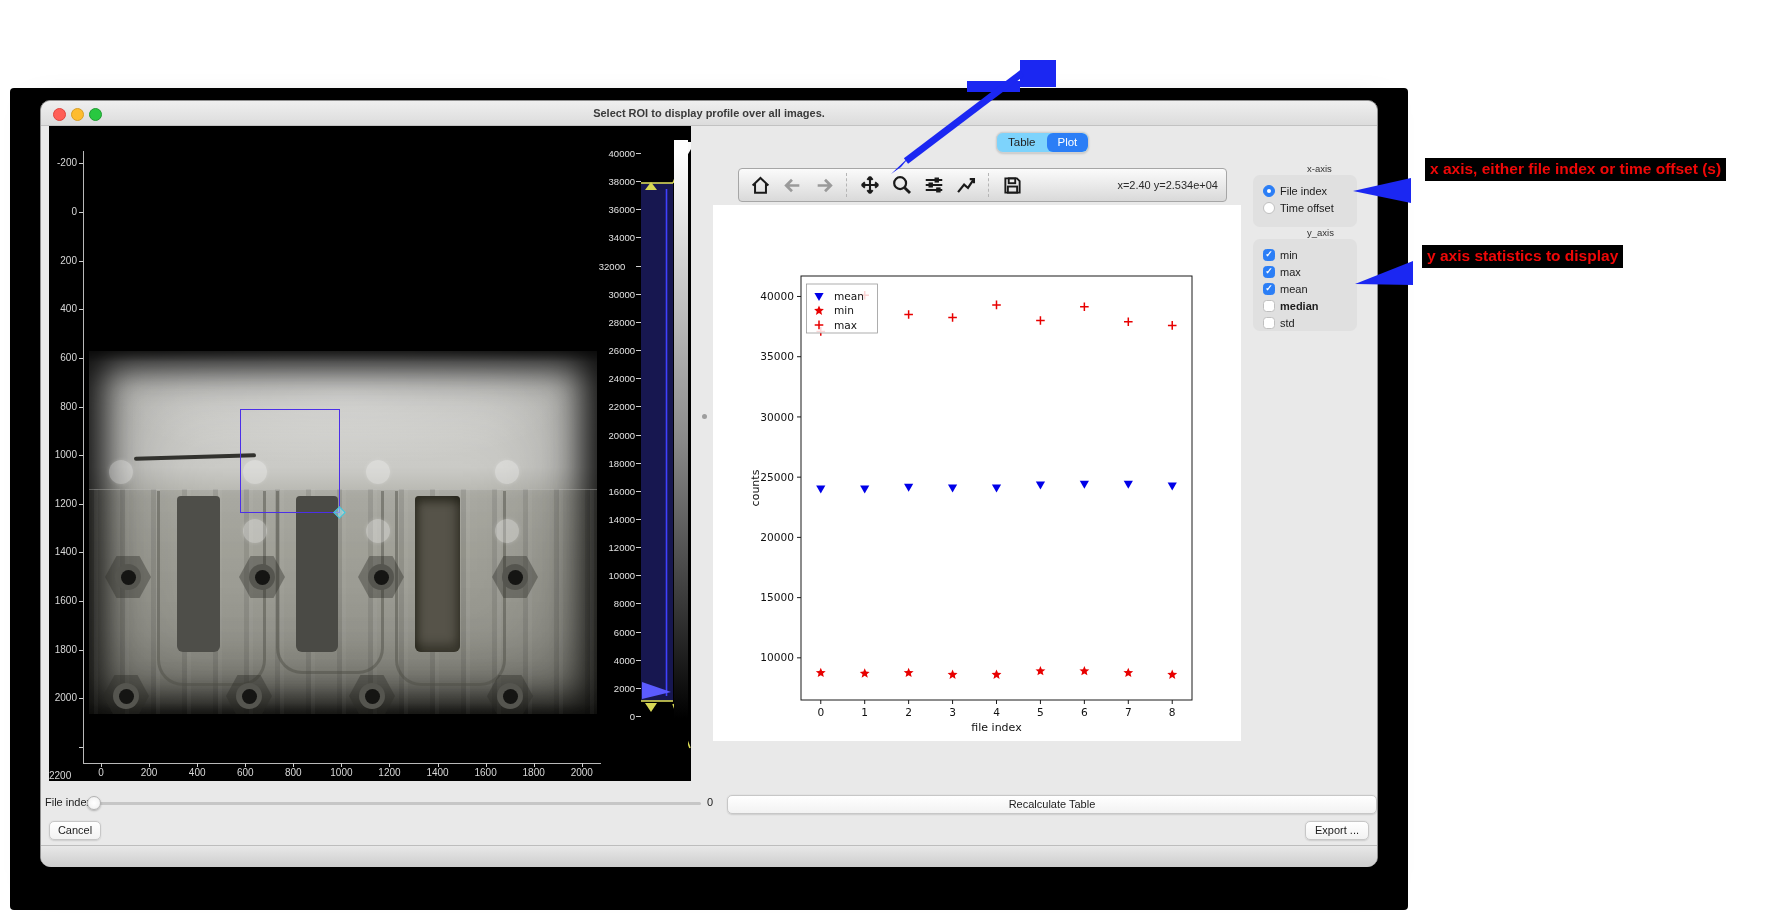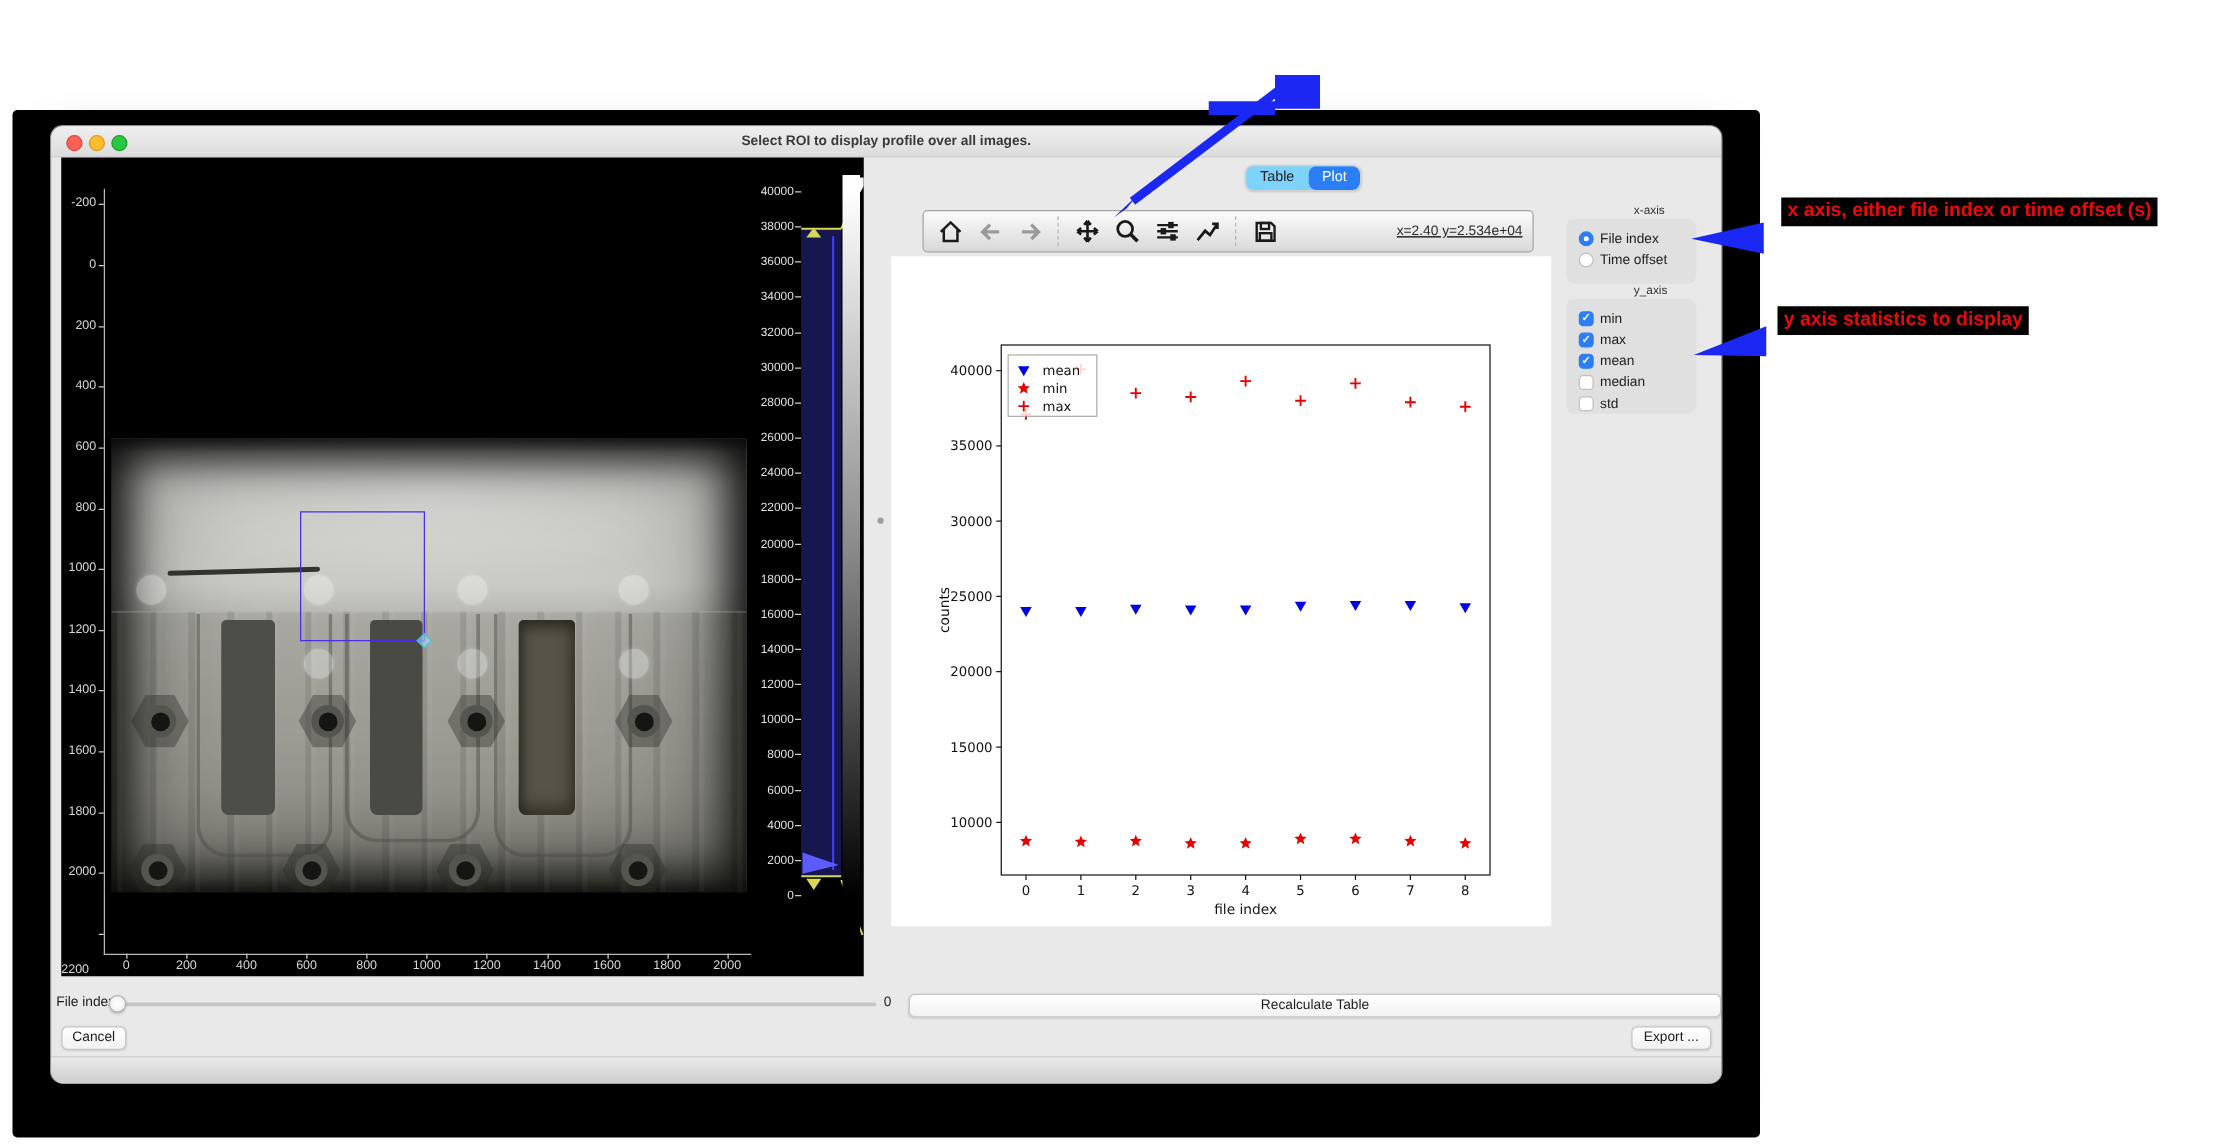--- a/index.html
+++ b/index.html
@@ -33,21 +33,21 @@
   .nut i:after{content:"";position:absolute;left:50%;top:50%;width:15px;height:15px;margin:-7.5px 0 0 -7.5px;border-radius:50%;background:#151513;display:block;}
   #ruler{position:absolute;left:45px;top:104px;width:122px;height:4px;background:#32322e;border-radius:2px;transform:rotate(-1.6deg);}
   #roi{position:absolute;left:151px;top:58px;width:98px;height:102px;border:1.5px solid #4b2fe8;}
   #roi-handle{position:absolute;right:-5px;bottom:-5px;width:7px;height:7px;border:1.2px solid #38c4da;background:rgba(170,235,245,.55);transform:rotate(45deg);display:block;}
   #grad-strip{position:absolute;left:625px;top:14px;width:14px;height:622px;background:linear-gradient(180deg,#ffffff 2%,#8a8a8a 48%,#000 93%);}
   #cb-svg{position:absolute;left:0;top:0;pointer-events:none;}
   .cb-lab{position:absolute;width:46px;text-align:right;color:#e2e2e2;font-size:9.5px;}
   .tabbar{position:absolute;left:955px;top:31px;height:19px;display:flex;border-radius:7px;overflow:hidden;border:1px solid #d0d0d0;background:#7dd3fc;font-size:11.5px;box-shadow:0 .5px 2px rgba(0,0,0,.15);}
   .tab{padding:0 11px;line-height:19px;color:#222;}
   .tab.active{background:var(--accent,#2b7ef6);color:#fff;border-radius:6px;}
-  #mpl-toolbar{position:absolute;left:697px;top:67px;width:489px;height:34px;background:linear-gradient(#fbfbfb,#d9d9d9);border:1px solid #a6a6a6;border-radius:4px;display:flex;align-items:center;padding:0 8px;box-sizing:border-box;gap:6px;text-decoration:underline;}
+  #mpl-toolbar{position:absolute;left:697px;top:67px;width:489px;height:34px;background:linear-gradient(#fbfbfb,#d9d9d9);border:1px solid #a6a6a6;border-radius:4px;display:flex;align-items:center;padding:0 8px;box-sizing:border-box;gap:6px;}
   .tb-btn{width:26px;height:26px;display:flex;align-items:center;justify-content:center;}
   .tb-sep{width:1px;height:24px;border-left:1px dashed #b5b5b5;margin:0 3px;}
   #tb-status{margin-left:auto;font-size:11px;color:#2a2a2a;}
   #plot-canvas{position:absolute;left:672px;top:104px;width:528px;height:536px;background:#fff;}
   #splitter-dot{position:absolute;left:661px;top:313px;width:5px;height:5px;border-radius:50%;background:#9e9e9e;}
   .group-label{position:absolute;font-size:9.5px;color:#333;margin-left:48px;}
   .groupbox{position:absolute;background:#e0e0e0;border-radius:7px;padding:6px 0 4px 10px;box-sizing:border-box;}
   .opt-row{display:flex;align-items:center;gap:5px;height:15px;margin:2px 0;}
   .opt-label{font-size:11px;color:#1c1c1c;}
   .check,.radio{width:12px;height:12px;box-sizing:border-box;background:#fff;border:1px solid #c0c0c0;display:flex;align-items:center;justify-content:center;flex:0 0 auto;}
@@ -189,21 +189,21 @@
 
       <div id="cb-labels">
           <div class="cb-lab" style="left: 540px; top: 22px; position: absolute;">40000</div>
           <div class="iv-tick" style="left: 587px; top: 27px; width: 5px; height: 1px; position: absolute;"></div>
           <div class="cb-lab" style="left: 540px; top: 50.15px; position: absolute;">38000</div>
           <div class="iv-tick" style="left: 587px; top: 55.15px; width: 5px; height: 1px; position: absolute;"></div>
           <div class="cb-lab" style="left: 540px; top: 78.3px; position: absolute;">36000</div>
           <div class="iv-tick" style="left: 587px; top: 83.3px; width: 5px; height: 1px; position: absolute;"></div>
           <div class="cb-lab" style="left: 540px; top: 106.45px; position: absolute;">34000</div>
           <div class="iv-tick" style="left: 587px; top: 111.45px; width: 5px; height: 1px; position: absolute;"></div>
-          <div class="cb-lab" style="left: 540px; top: 134.6px; position: absolute;">32000</div>
+          <div class="cb-lab" style="left: 540px; top: 134.6px; position: absolute; text-align: center;">32000</div>
           <div class="iv-tick" style="left: 587px; top: 139.6px; width: 5px; height: 1px; position: absolute;"></div>
           <div class="cb-lab" style="left: 540px; top: 162.75px; position: absolute;">30000</div>
           <div class="iv-tick" style="left: 587px; top: 167.75px; width: 5px; height: 1px; position: absolute;"></div>
           <div class="cb-lab" style="left: 540px; top: 190.9px; position: absolute;">28000</div>
           <div class="iv-tick" style="left: 587px; top: 195.9px; width: 5px; height: 1px; position: absolute;"></div>
           <div class="cb-lab" style="left: 540px; top: 219.05px; position: absolute;">26000</div>
           <div class="iv-tick" style="left: 587px; top: 224.05px; width: 5px; height: 1px; position: absolute;"></div>
           <div class="cb-lab" style="left: 540px; top: 247.2px; position: absolute;">24000</div>
           <div class="iv-tick" style="left: 587px; top: 252.2px; width: 5px; height: 1px; position: absolute;"></div>
           <div class="cb-lab" style="left: 540px; top: 275.35px; position: absolute;">22000</div>
@@ -400,21 +400,21 @@
           <span class="opt-label">min</span>
         </div>
         <div class="opt-row" style="position: static;">
           <span class="check on">✓</span>
           <span class="opt-label">max</span>
         </div>
         <div class="opt-row" style="position: static;">
           <span class="check on">✓</span>
           <span class="opt-label">mean</span>
         </div>
-        <div class="opt-row" style="position: static;">
+        <div class="opt-row" style="position: static; font-weight: bold;">
           <span class="check"></span>
           <span class="opt-label">median</span>
         </div>
         <div class="opt-row" style="position: static;">
           <span class="check"></span>
           <span class="opt-label">std</span>
         </div>
       </div>
 
     <span id="slider-label">File index</span>

